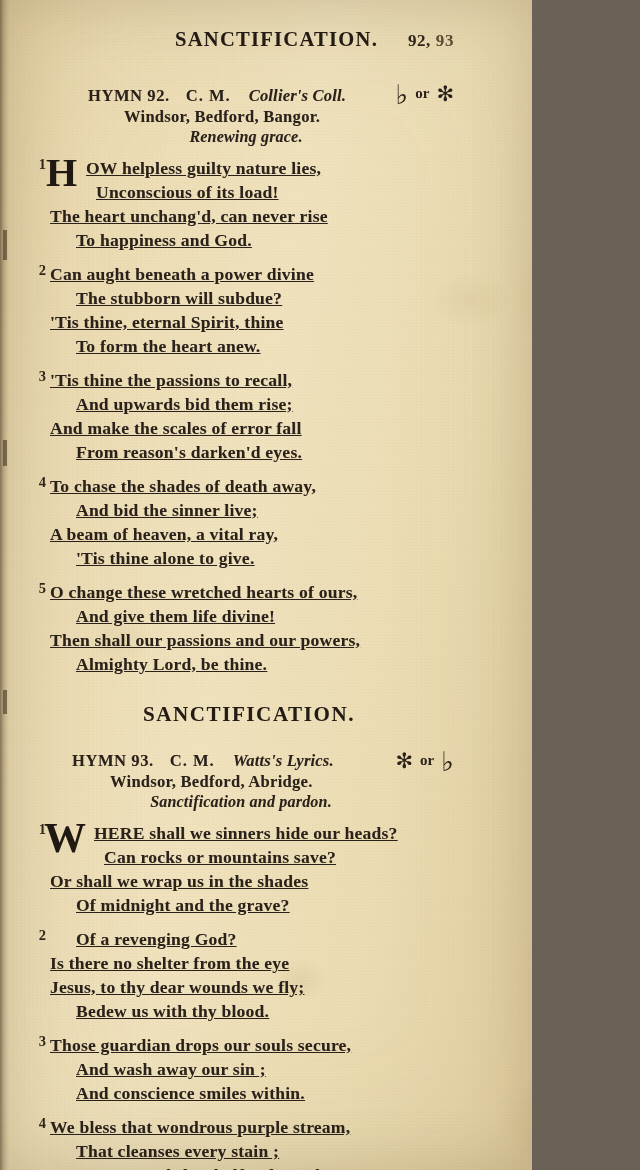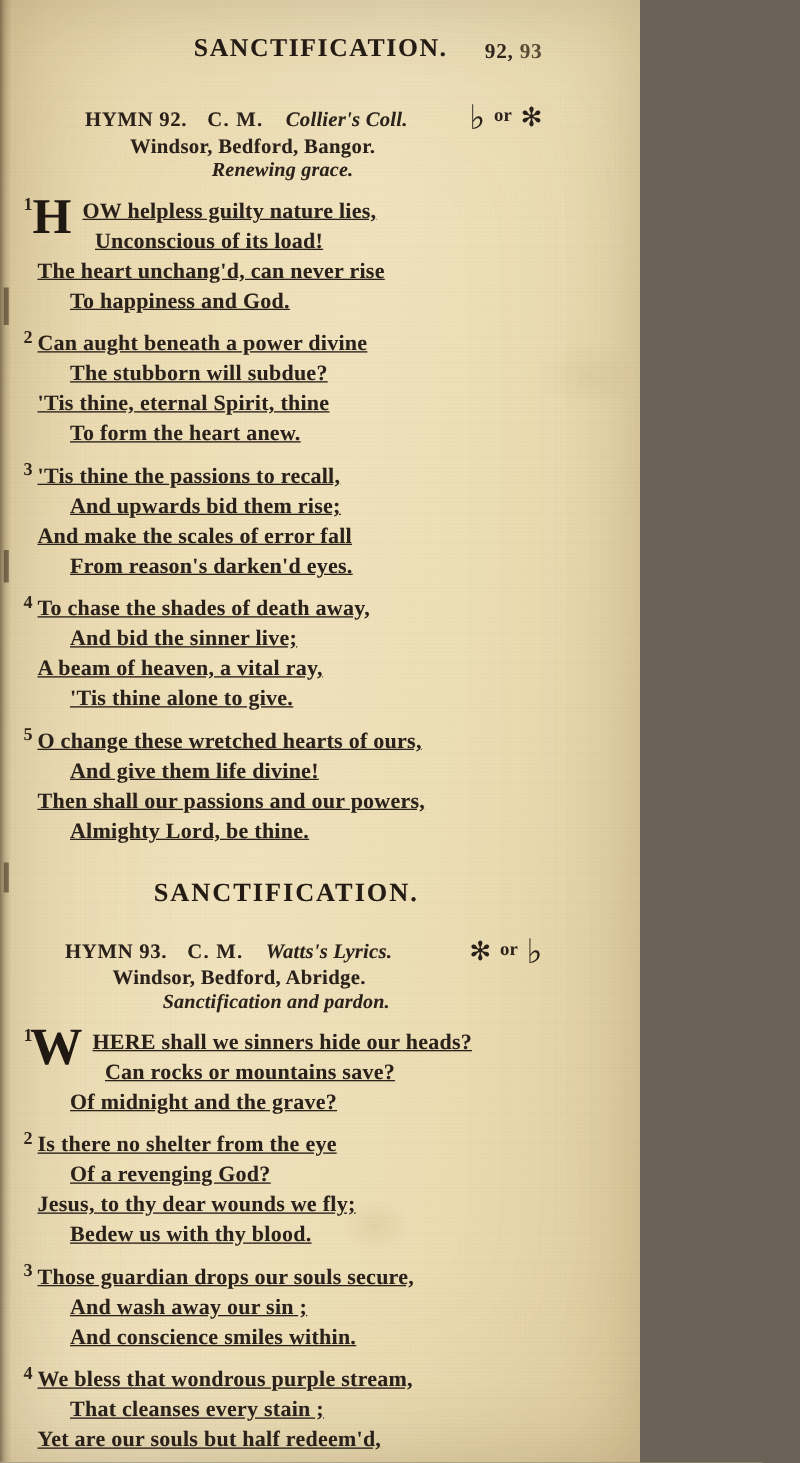--- a/index.html
+++ b/index.html
@@ -18,20 +18,21 @@
     overflow: hidden;
     background-color: #ead9ae;
     background-image:
       radial-gradient(ellipse 120px 90px at 596px 300px, rgba(150,110,55,0.16), rgba(150,110,55,0) 70%),
       radial-gradient(ellipse 40px 30px at 300px 980px, rgba(150,110,55,0.10), rgba(150,110,55,0) 70%),
       radial-gradient(ellipse 60px 40px at 470px 300px, rgba(150,110,55,0.08), rgba(150,110,55,0) 70%),
       radial-gradient(ellipse 50px 36px at 120px 640px, rgba(150,110,55,0.07), rgba(150,110,55,0) 70%),
       radial-gradient(ellipse 90px 70px at 560px 1120px, rgba(150,110,55,0.10), rgba(150,110,55,0) 70%),
       linear-gradient(100deg, #e3d0a3 0%, #ecdcb3 16%, #efe2bd 45%, #ebdcb2 72%, #e2cfa2 100%);
     color: #2a211a;
+    padding-left: 20px;
     -webkit-font-smoothing: antialiased;
   }
 
   
   .gutter-edge {
     position: absolute;
     left: 0; top: 0; bottom: 0;
     width: 9px;
     background: linear-gradient(90deg, rgba(60,45,28,0.55) 0%, rgba(90,70,42,0.22) 45%, rgba(120,95,58,0.0) 100%);
     pointer-events: none;
@@ -318,27 +319,28 @@
       <div class="head-line3">Sanctification and pardon.</div>
     </div>
 
     <div class="verses">
 
       <div class="verse first93 dropcap-wrap">
         <span class="verse-num">1</span>
         <span class="dropcap">W</span>
         <div class="vline l1">HERE shall we sinners hide our heads?</div>
         <div class="vline l2">Can rocks or mountains save?</div>
+        <div class="vline flush">Or shall we wrap us in the shades</div>
         <div class="vline indent">Of midnight and the grave?</div>
       </div>
 
       <div class="verse">
         <span class="verse-num">2</span>
+        <div class="vline indent">Of a revenging God?</div>
         <div class="vline flush">Is there no shelter from the eye</div>
-        <div class="vline indent">Of a revenging God?</div>
         <div class="vline flush">Jesus, to thy dear wounds we fly;</div>
         <div class="vline indent">Bedew us with thy blood.</div>
       </div>
 
       <div class="verse">
         <span class="verse-num">3</span>
         <div class="vline flush">Those guardian drops our souls secure,</div>
         <div class="vline indent">And wash away our sin ;</div>
         <div class="vline indent">And conscience smiles within.</div>
       </div>

